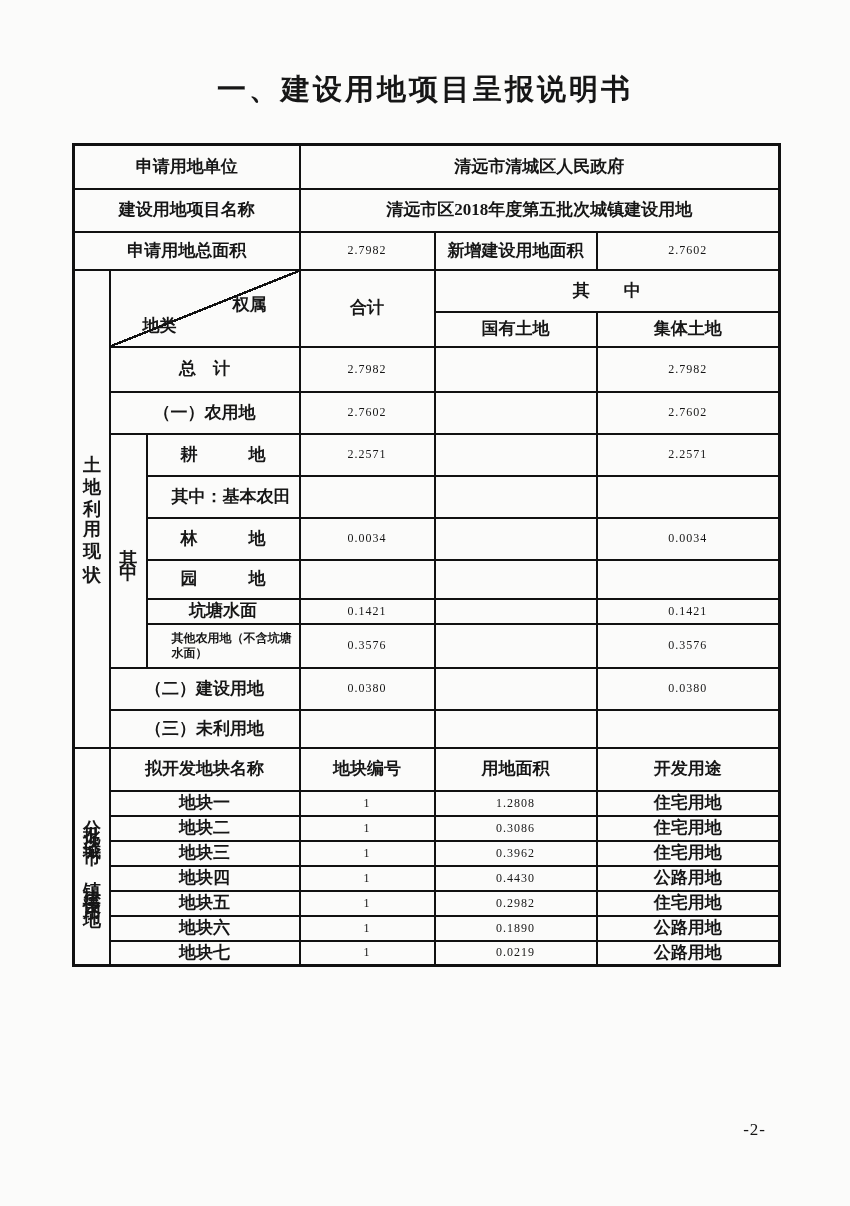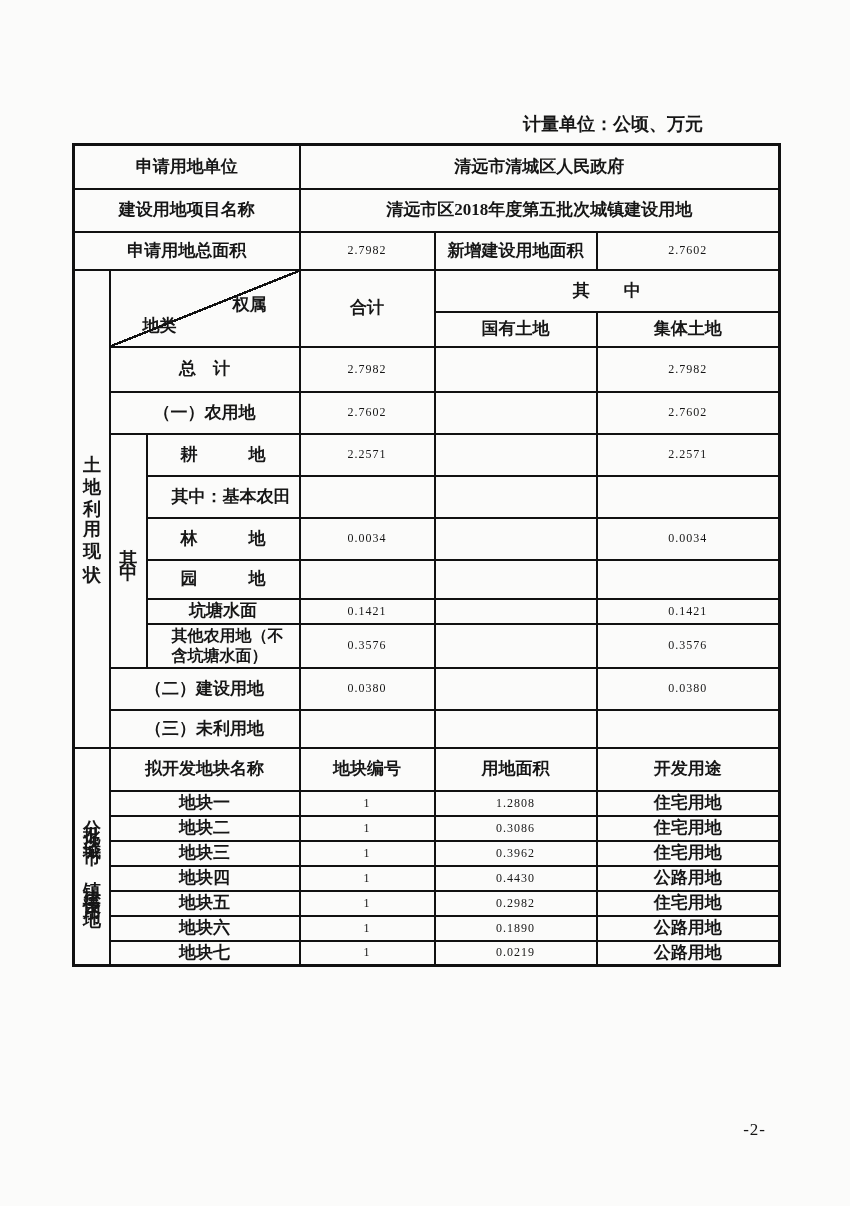--- a/index.html
+++ b/index.html
@@ -46,21 +46,21 @@
     text-align: center;
     vertical-align: middle;
     font-size: 17px;
     font-weight: 700;
     padding: 0 2px;
     line-height: 1.25;
     overflow: hidden;
   }
   td.num { font-weight: 400; font-size: 12px; letter-spacing: 1px; margin-top: 40px; }
   td.left { text-align: left; padding-left: 24px; }
-  td.small { font-size: 16px; }
+  td.small { font-size: 12px; }
 
   
   tr.h44{height:44px} tr.h43{height:43px} tr.h38{height:38px}
   tr.h42{height:42px} tr.h35{height:35px} tr.h45{height:45px}
   tr.h39{height:39px} tr.h41{height:25px}
 
   
   .vlabel {
     writing-mode: vertical-lr;
     text-orientation: upright;
@@ -82,21 +82,21 @@
         #111 calc(50% + 1.2px), transparent calc(50% + 1.2px));
   }
   td.diag .corner-tr { position: absolute; top: 23px; right: 32px; font-size: 17px; font-weight: 700; }
   td.diag .corner-bl { position: absolute; bottom: 9px; left: 32px; font-size: 17px; font-weight: 700; }
 </style>
 </head>
 <body>
 
 <div class="page">
 
-  <div class="unit-note">计量单位：公顷、万元</div>
+  <div class="title">一、建设用地项目呈报说明书</div>
 
   <table class="main-table">
     <colgroup>
       <col style="width:36px">
         <col style="width:37px">
         <col style="width:153px">
       <col style="width:135px">
         <col style="width:162px">
         <col style="width:183px">
     </colgroup>

